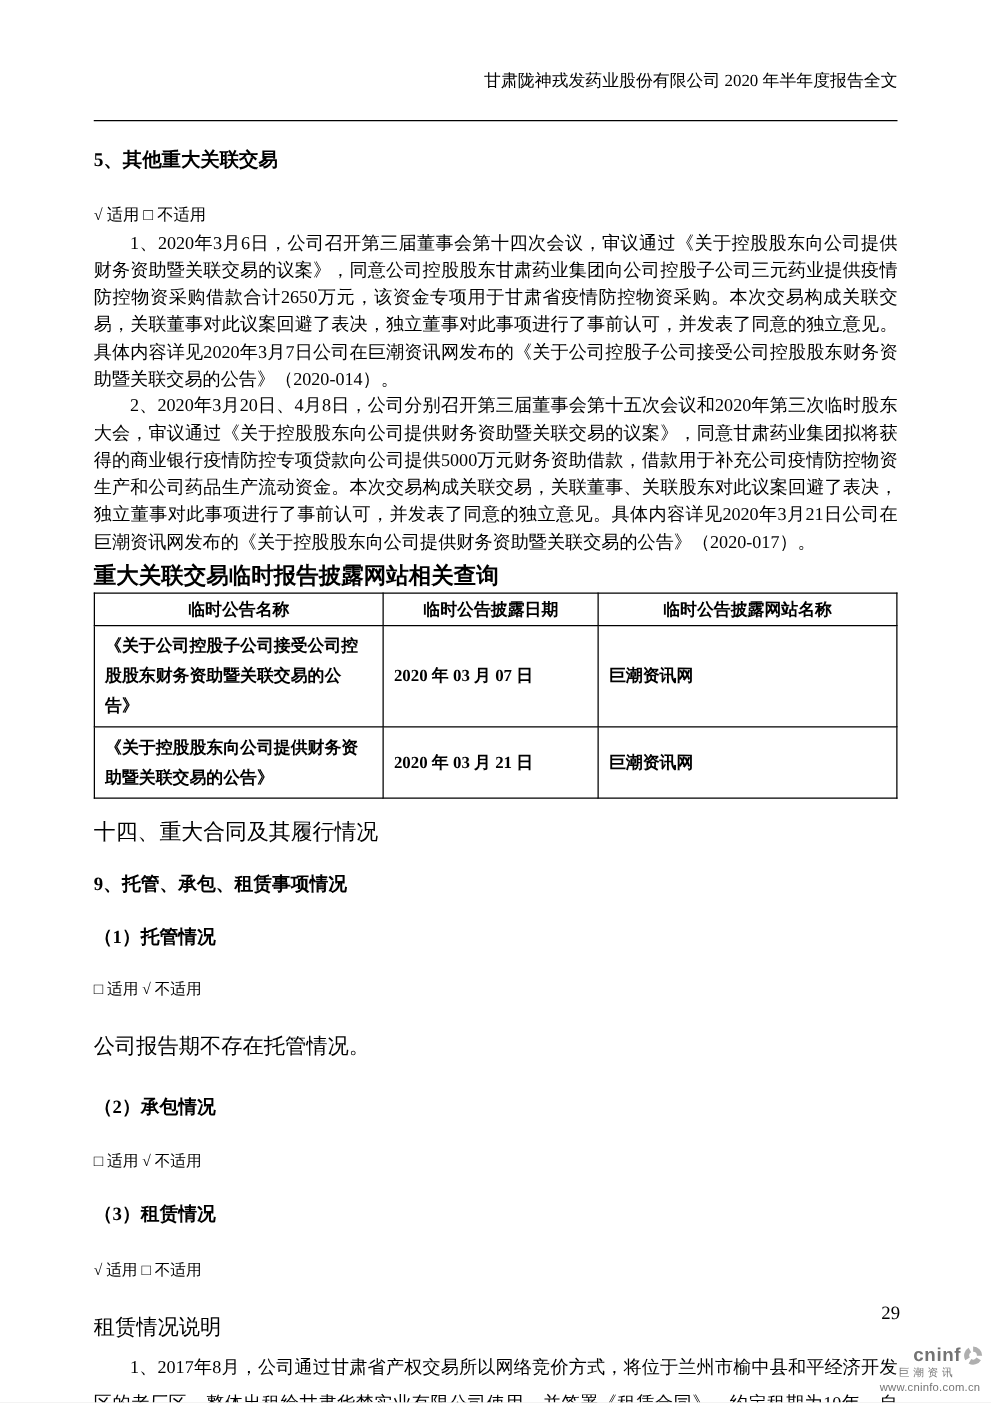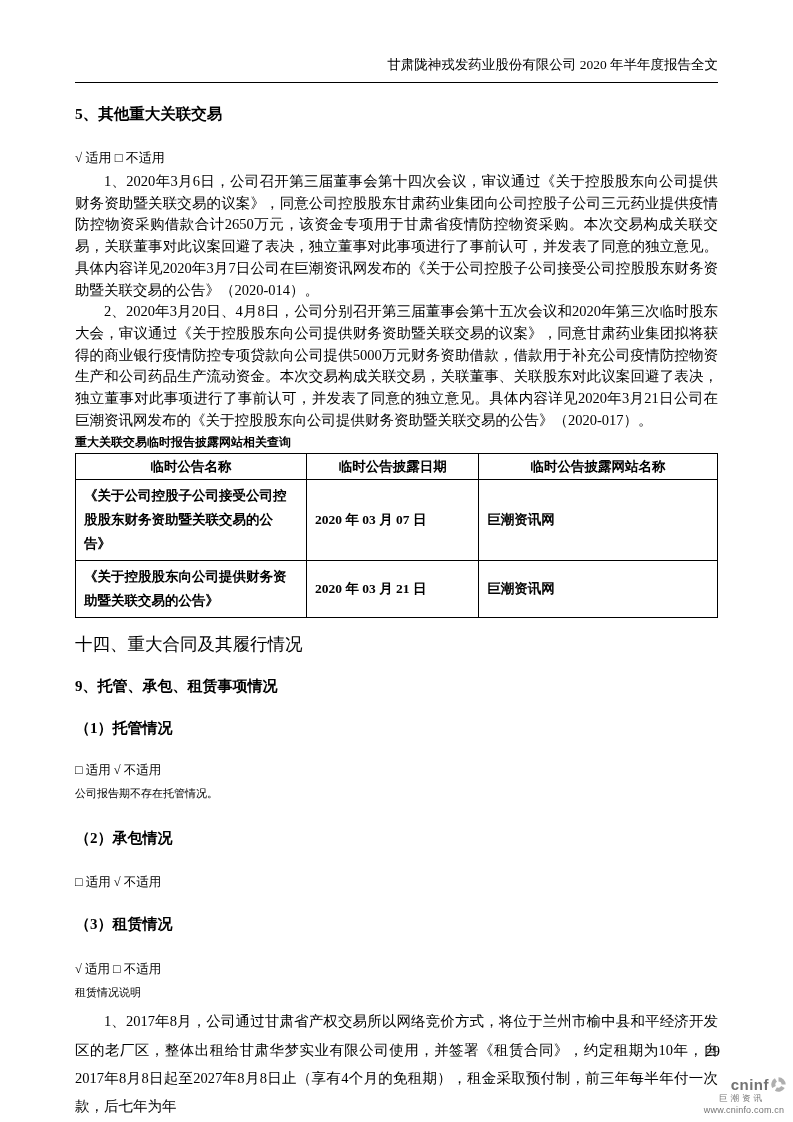--- a/index.html
+++ b/index.html
@@ -10,21 +10,21 @@
     margin:0 auto;
     background:#ffffff;
     color:#000;
     font-family:"Liberation Serif","DejaVu Serif",serif;
     overflow:hidden;
   }
   .content { width:643px; margin-left:75px; }
 
   .doc-header {
     padding-top:56px;
-    padding-bottom:8px;
+    padding-bottom:22px;
     text-align:right;
     font-size:13.5px;
     border-bottom:1.5px solid #000;
   }
 
   .sec5-heading {
     margin-top:21px;
     font-size:15.5px;
     font-weight:bold;
   }
@@ -36,21 +36,21 @@
     margin-top:4px;
     font-size:14.5px;
     line-height:21.7px;
     text-align:justify;
     text-indent:2em;
   }
   .body-para + .body-para { margin-top:0; }
 
   .table-caption {
     margin-top:3px;
-    font-size:12px;
+    font-size:18px;
     font-weight:600;
   }
   table.disclosure {
     width:100%;
     margin-top:2px;
     border-collapse:collapse;
     table-layout:fixed;
   }
   table.disclosure th, table.disclosure td {
     border:1px solid #000;
@@ -82,22 +82,22 @@
   .ih-1 { margin-top:23px; }
   .ih-2 { margin-top:28px; }
   .ih-3 { margin-top:24px; }
   .applicability-sm {
     margin-top:24px;
     font-size:12.5px;
   }
   .app-2 { margin-top:26px; }
   .app-3 { margin-top:27px; }
   .note {
-    margin-top:7px;
-    font-size:11px;
+    margin-top:25px;
+    font-size:17px;
   }
   .lease-para {
     margin-top:7px;
     font-size:14.5px;
     line-height:28.3px;
     text-align:justify;
     text-indent:2em;
   }
 
   .page-number {

